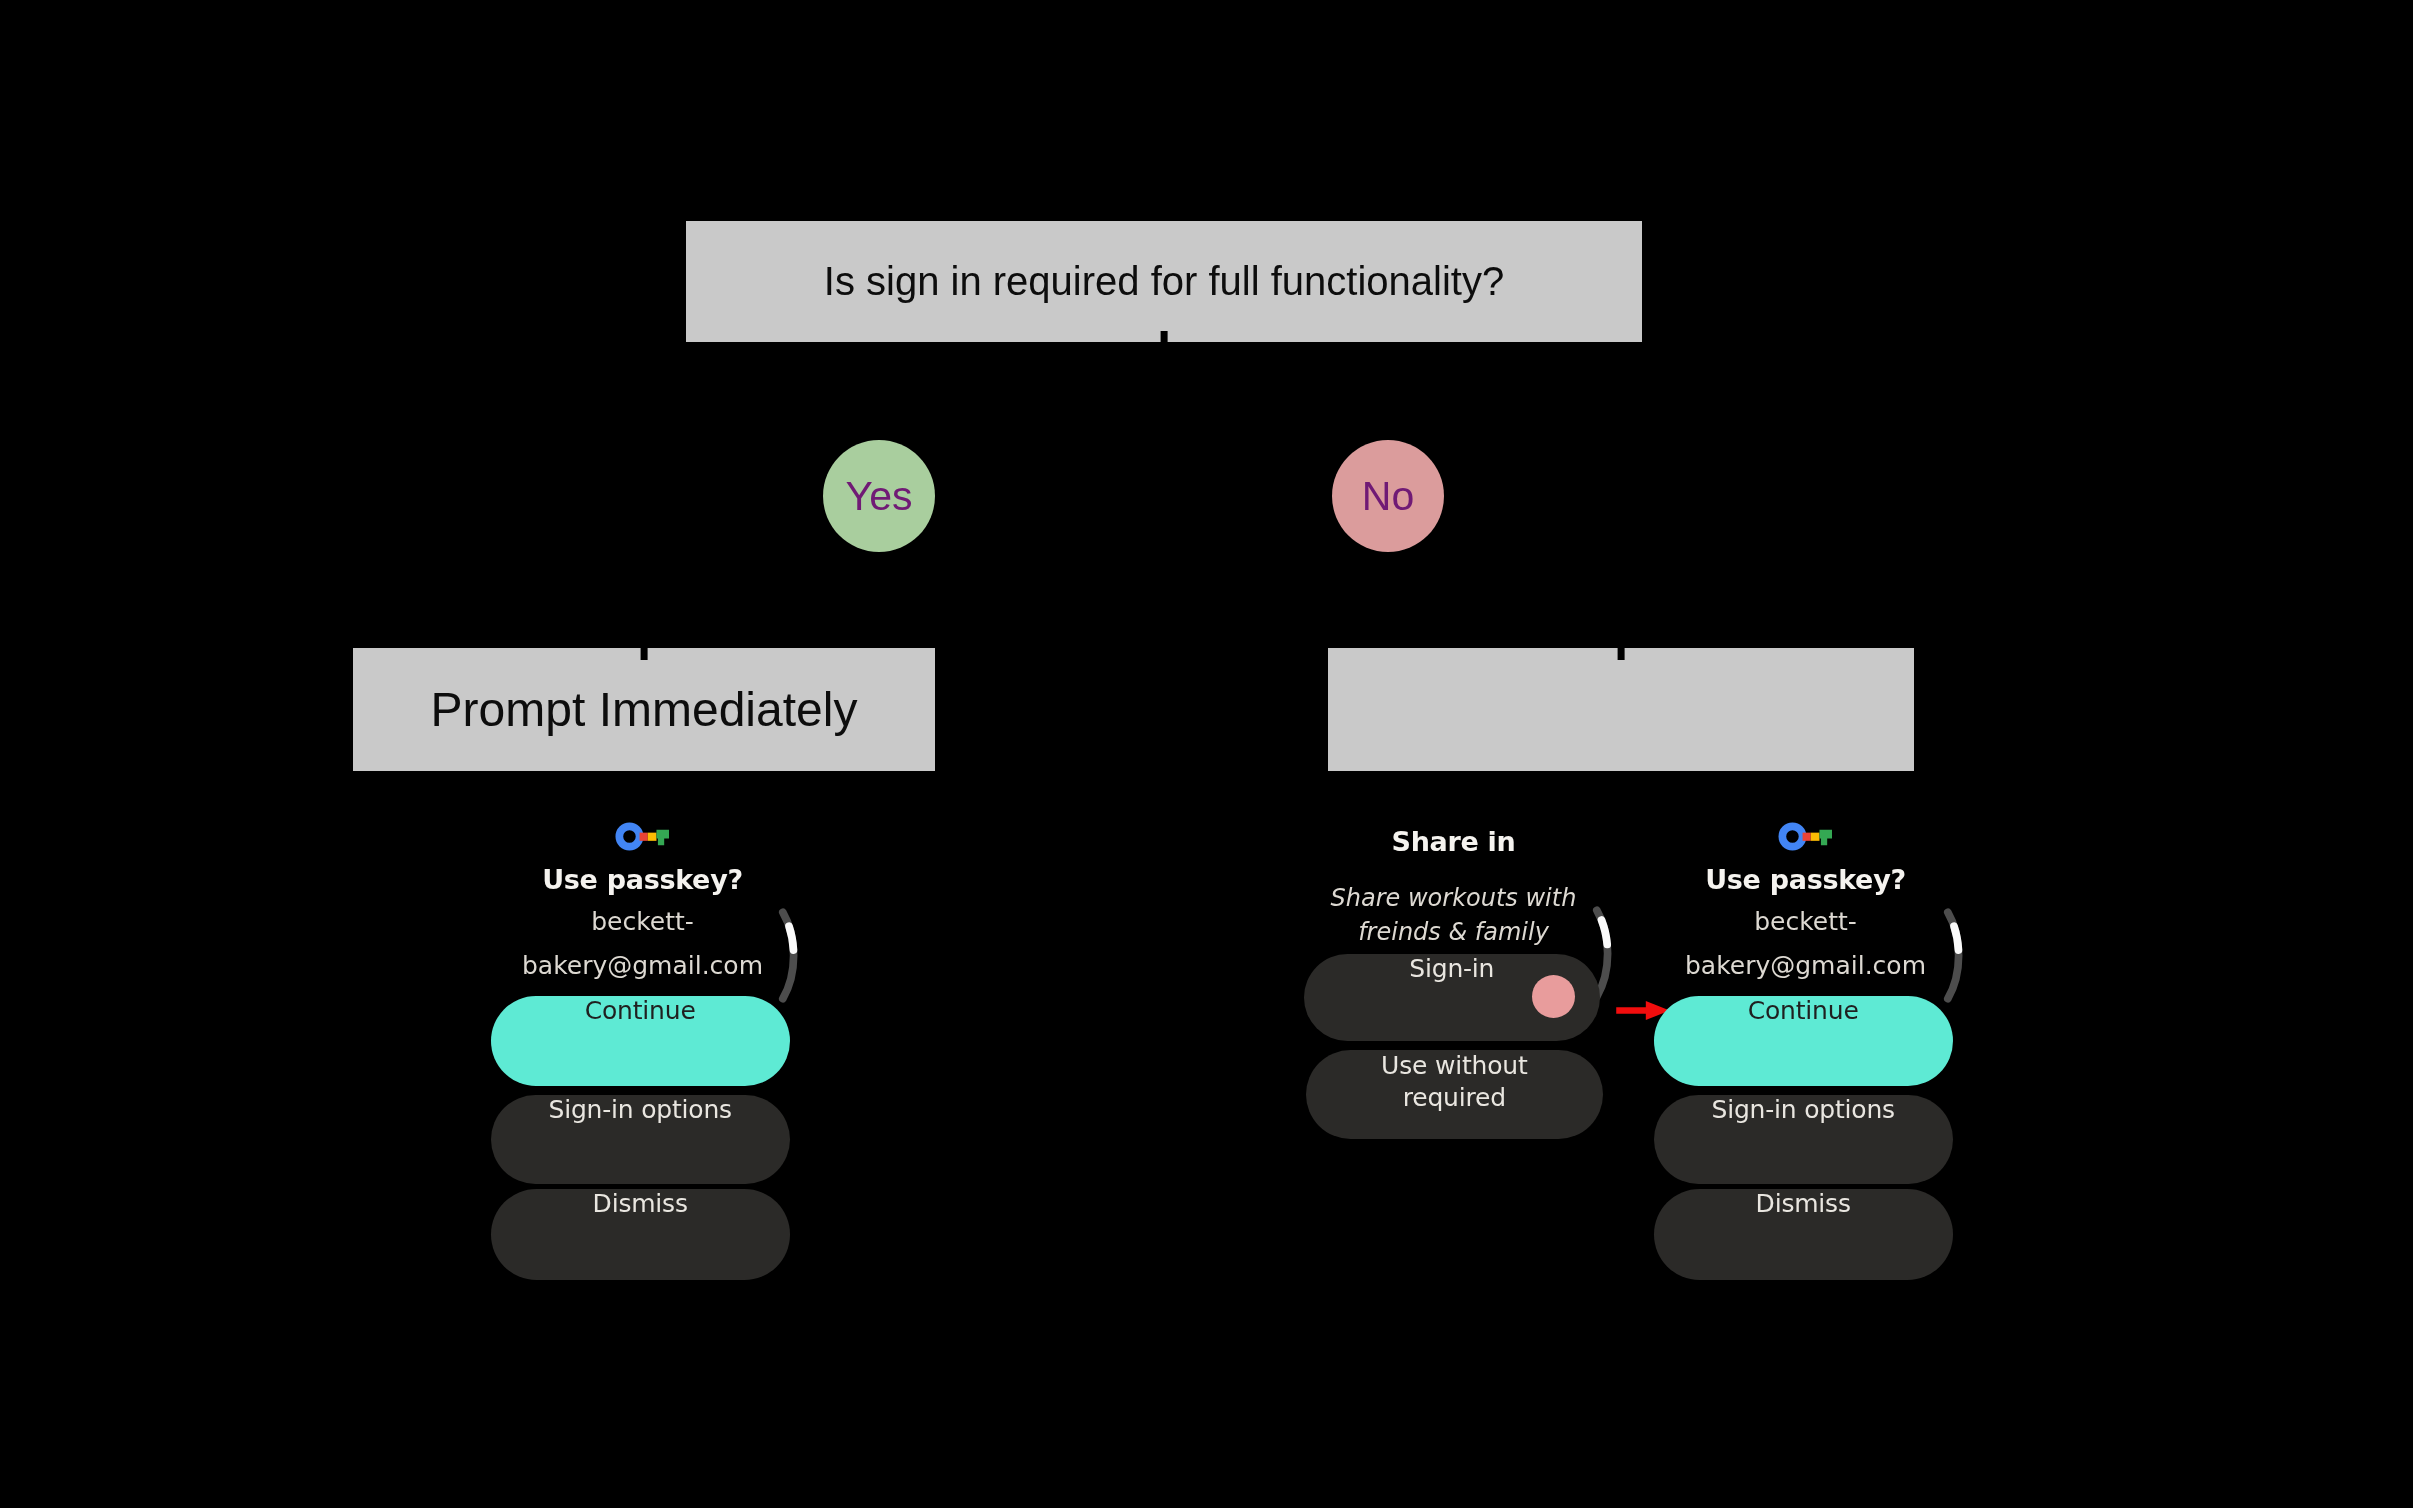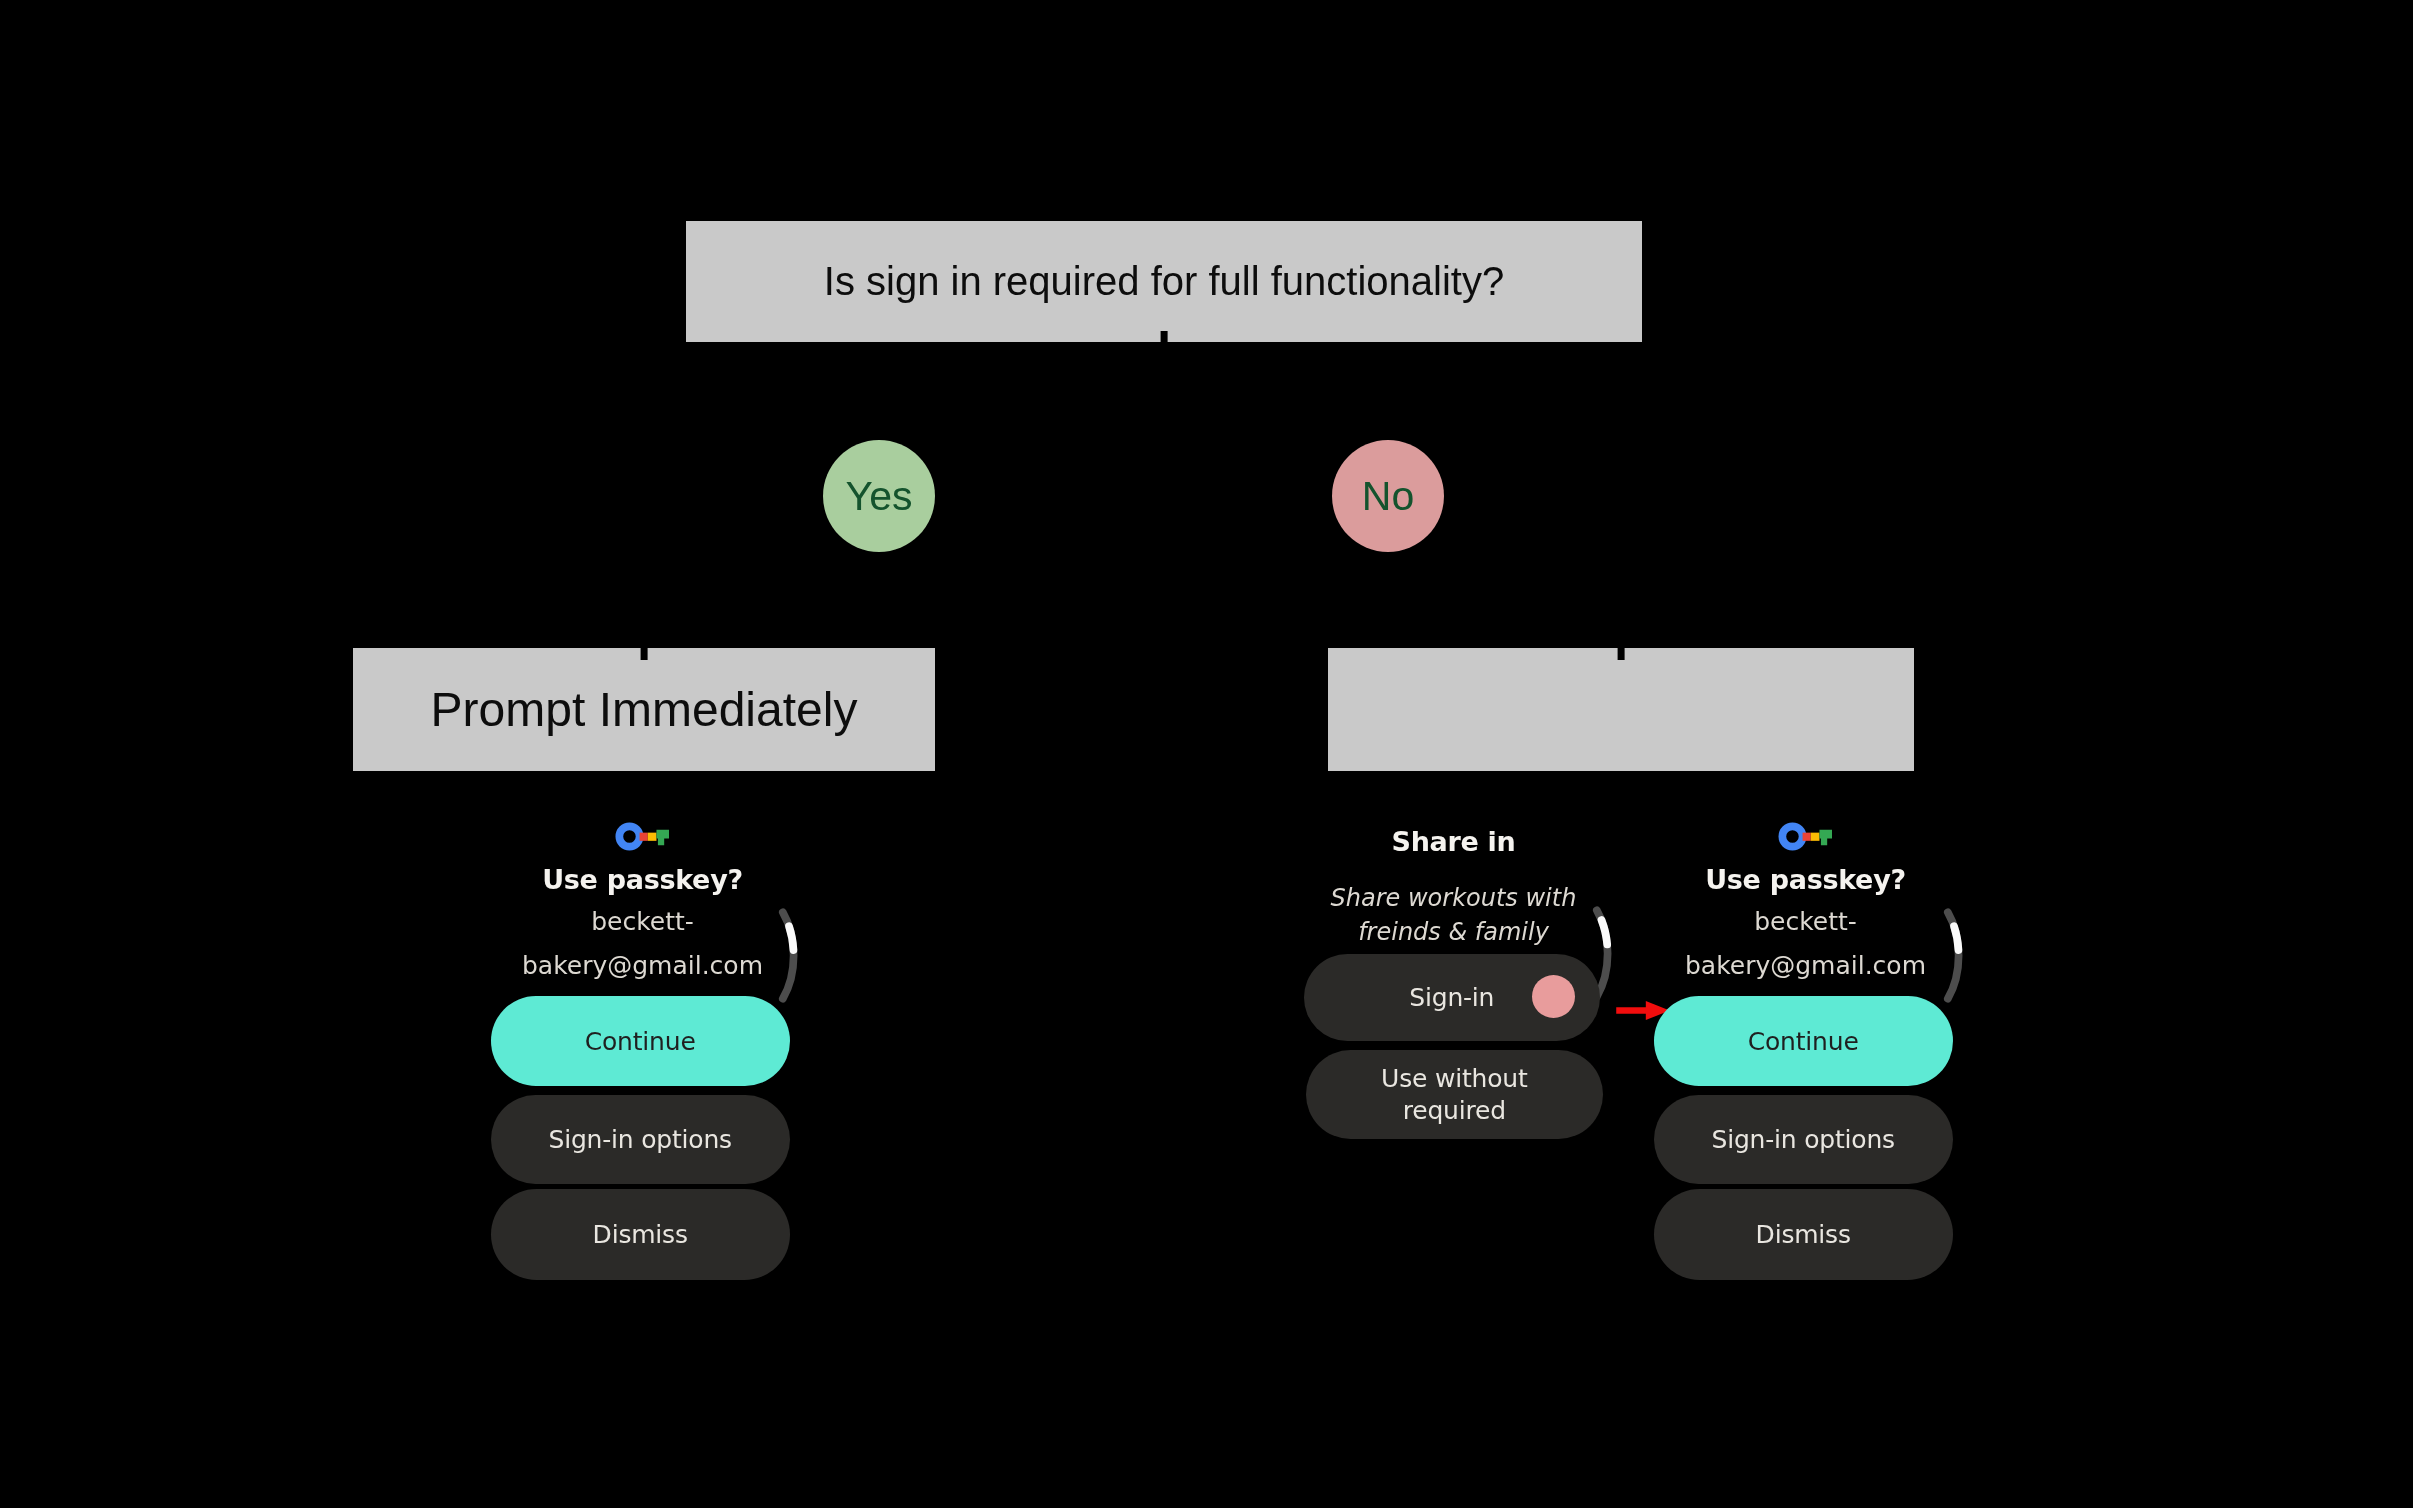--- a/index.html
+++ b/index.html
@@ -9,31 +9,31 @@
   .gbox{position:absolute;background:#c9c9c9;display:flex;align-items:center;justify-content:center;
         color:#0d0d0d;}
   .gbox .tick{position:absolute;width:6.8px;background:#000;left:50%;transform:translateX(-50%);}
   .question{left:686px;top:221px;width:956px;height:121px;font-size:40px;}
   .question .tick{bottom:0;height:10.6px;}
   .outcome-yes{left:353px;top:648px;width:582px;height:123px;font-size:48px;}
   .outcome-no{left:1328px;top:648px;width:586px;height:123px;font-size:44px;}
   .outcome-yes .tick,.outcome-no .tick{top:0;height:11.6px;}
   
   .circle{position:absolute;width:112px;height:112px;border-radius:50%;
-          display:flex;align-items:center;justify-content:center;font-size:41px;color:#14532d;}
+          display:flex;align-items:center;justify-content:center;font-size:41px;color:#701a75;}
   .circle.yes{left:823px;top:440px;background:#a9ce9e;}
   .circle.no{left:1332px;top:440px;background:#db9c9c;}
   
   .screen{position:absolute;width:319px;height:488px;font-family:"DejaVu Sans",sans-serif;}
   .screen .hdr{position:absolute;left:0;width:100%;text-align:center;color:#f5f3ef;
                font-weight:bold;font-size:27px;letter-spacing:-0.3px;}
   .screen .sub{position:absolute;left:0;width:100%;text-align:center;color:#ddd9d2;
                font-size:25px;line-height:44px;}
   .pill{position:absolute;left:7.7px;width:299px;border-radius:58px;display:flex;flex-direction:column;
-        align-items:center;justify-content:center;font-size:25px;letter-spacing:-0.2px;cursor:default;}
+        align-items:center;font-size:25px;letter-spacing:-0.2px;cursor:default;}
   .pill.cream{background:#5eead4;color:#1f1f1f;}
   .pill.dark{background:#2b2a28;color:#e9e6e0;}
   .icon-passkey{position:absolute;left:132px;top:8.7px;width:54px;height:33px;}
   .scroll-arc{position:absolute;width:25px;height:95px;}
   
   .screen.signin{width:309px;}
   .screen.signin .sub{font-size:24px;line-height:34px;}
   .tap-dot{position:absolute;left:228px;top:21px;width:43px;height:43px;border-radius:50%;background:#e89c9c;}
   .flow-arrow{position:absolute;left:1614px;top:1000px;width:56px;height:21px;}
 </style>

